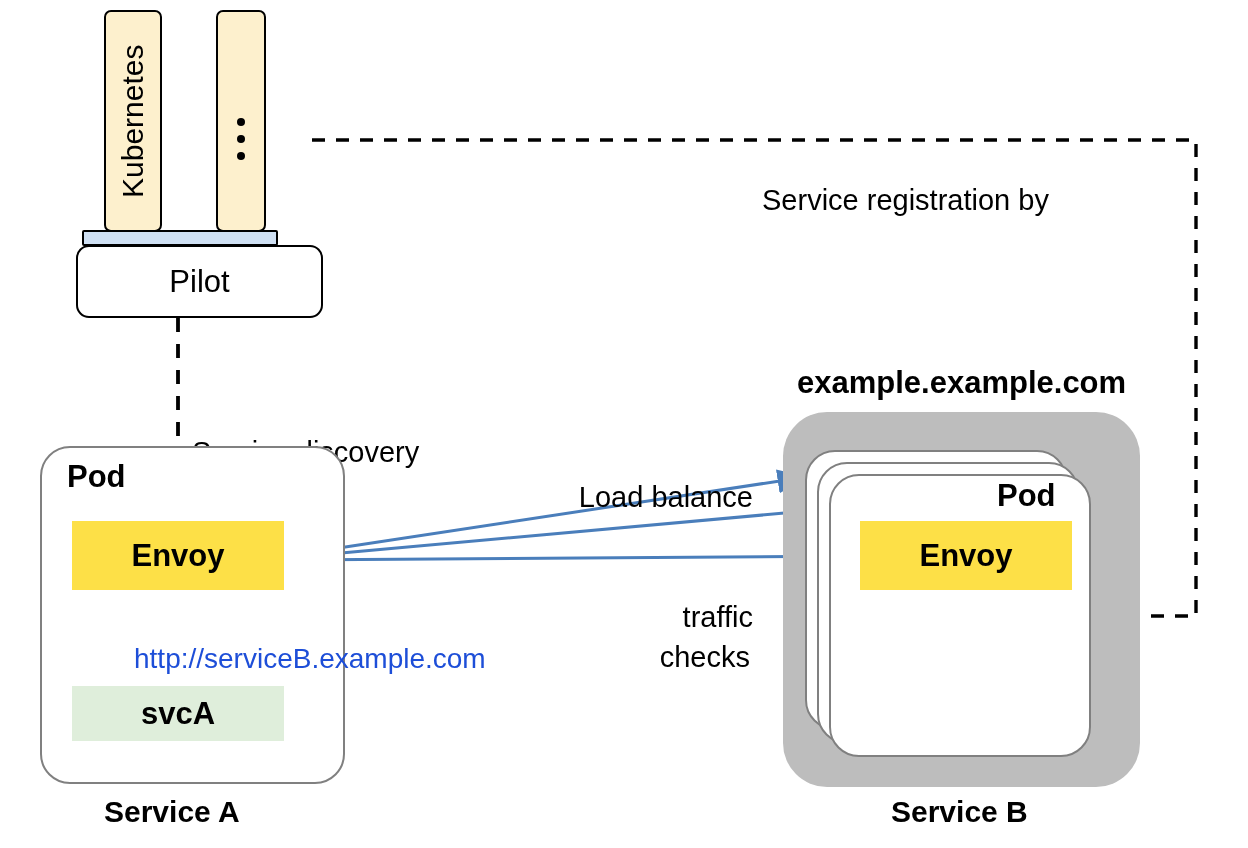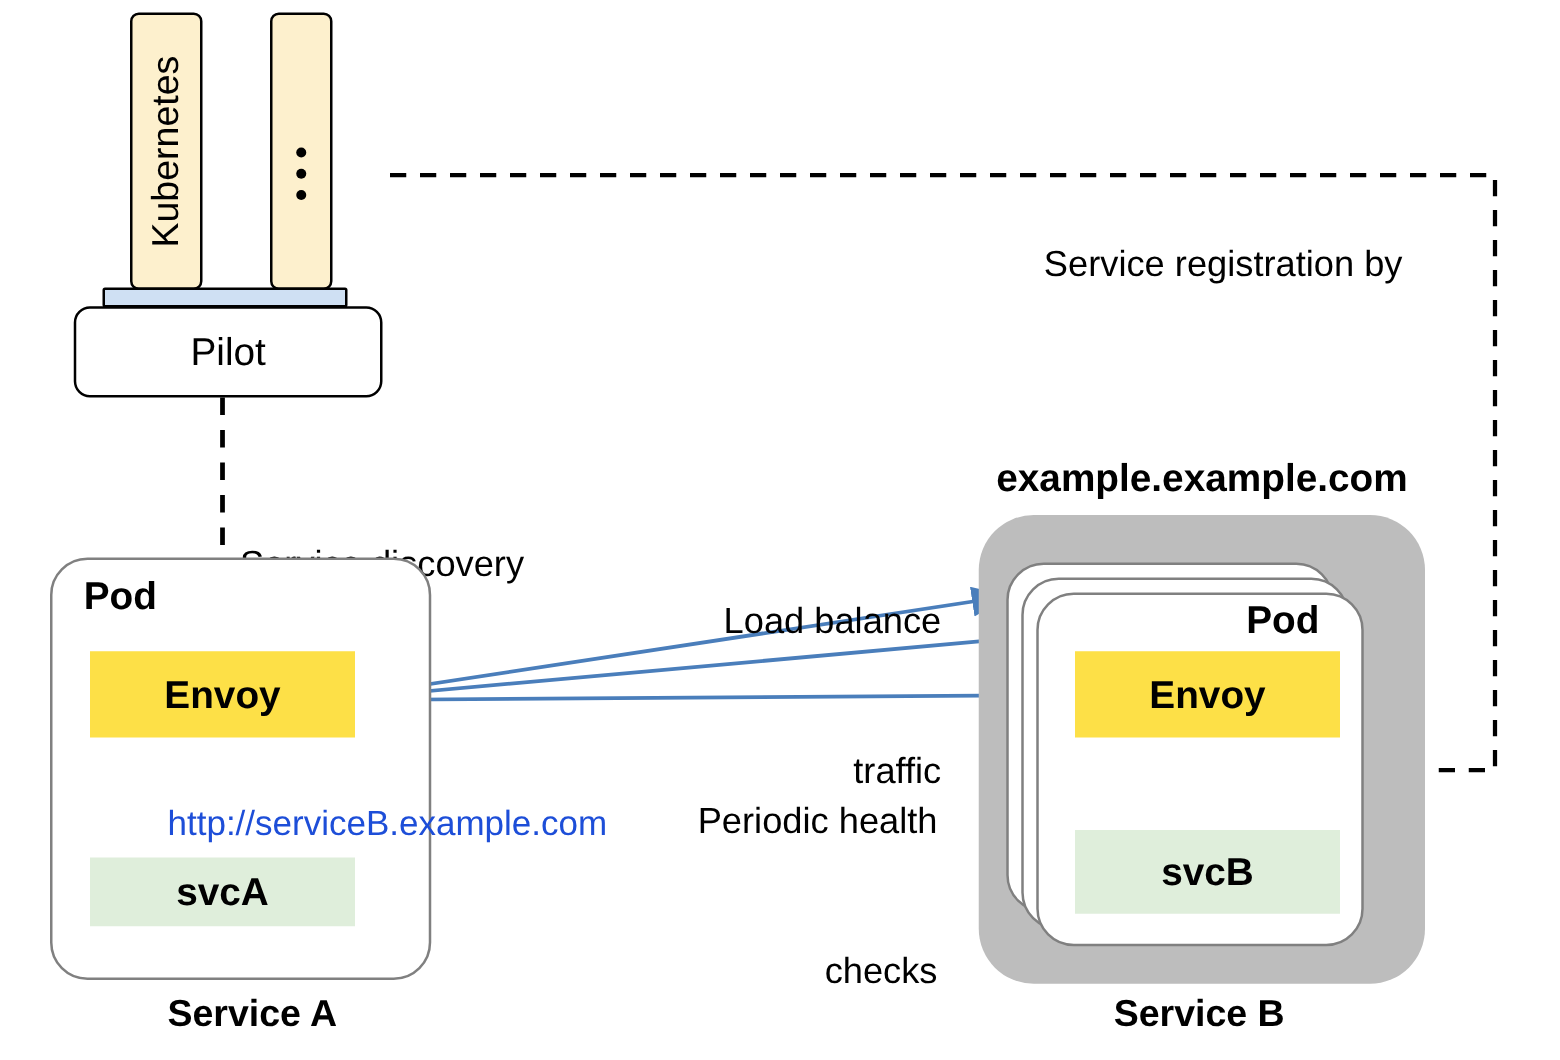--- a/index.html
+++ b/index.html
@@ -96,25 +96,25 @@
   <div class="node bar" style="left:216px;top:10px;width:50px;height:222px;">
     <span class="dots" style="top:106px;">
       <i></i>
         <i></i>
         <i></i>
     </span>
   </div>
 
   <div class="node blue-strip" style="left:82px;top:230px;width:196px;height:16px;"></div>
 
-  <div class="node pilot-box" style="left:59px;top:245px;width:247px;height:73px;">
+  <div class="node pilot-box" style="left:76px;top:245px;width:247px;height:73px;">
     <span>Pilot</span>
   </div>
 
-  <div class="txt note" style="left:762px;top:112px;width:360px;text-align:right;">
+  <div class="txt note" style="left:762px;top:100px;width:360px;text-align:left;">
     <div>Service registration by</div>
   </div>
 
   <div class="txt note" style="left:192px;top:352px;width:300px;text-align:left;">
     <div>Service discovery</div>
     <div>by Envoy</div>
   </div>
 
   <div class="node pod-outline" style="left:40px;top:446px;width:305px;height:338px;"></div>
 
@@ -123,45 +123,41 @@
   <div class="node envoy-box" style="left:72px;top:521px;width:212px;height:69px;">
     <span>Envoy</span>
   </div>
 
   <div class="txt url-note" style="left:134px;top:643px;">http://serviceB.example.com</div>
 
   <div class="node svc-box" style="left:72px;top:686px;width:212px;height:55px;">
     <span>svcA</span>
   </div>
 
-  <div class="txt caption" style="left:104px;top:795px;margin-left:30px;">Service A</div>
+  <div class="txt caption" style="left:104px;top:795px;">Service A</div>
 
   <div class="txt note note-right" style="left:453px;top:397px;width:300px;">
     <div>Load balance</div>
     <div>traffic</div>
   </div>
 
   <div class="txt note note-right" style="left:450px;top:557px;width:300px;">
-    <div>Periodic health</div>
     <div>checks</div>
   </div>
 
   <div class="txt host-label" style="left:797px;top:365px;">example.example.com</div>
 
   <div class="node gray-wrap" style="left:783px;top:412px;width:357px;height:375px;"></div>
 
   <div class="node pod-outline" style="left:805px;top:450px;width:262px;height:280px;"></div>
   <div class="node pod-outline" style="left:817px;top:462px;width:262px;height:282px;"></div>
   <div class="node pod-outline" style="left:829px;top:474px;width:262px;height:283px;"></div>
 
   <div class="txt pod-label" style="left:997px;top:478px;">Pod</div>
 
   <div class="node envoy-box" style="left:860px;top:521px;width:212px;height:69px;">
     <span>Envoy</span>
   </div>
 
-  <div class="node svc-box" style="left:860px;top:664px;width:212px;height:67px;">
-    <span>svcB</span>
-  </div>
 
   <div class="txt caption" style="left:891px;top:795px;">Service B</div>
 
 </div>
 
 </body></html>

